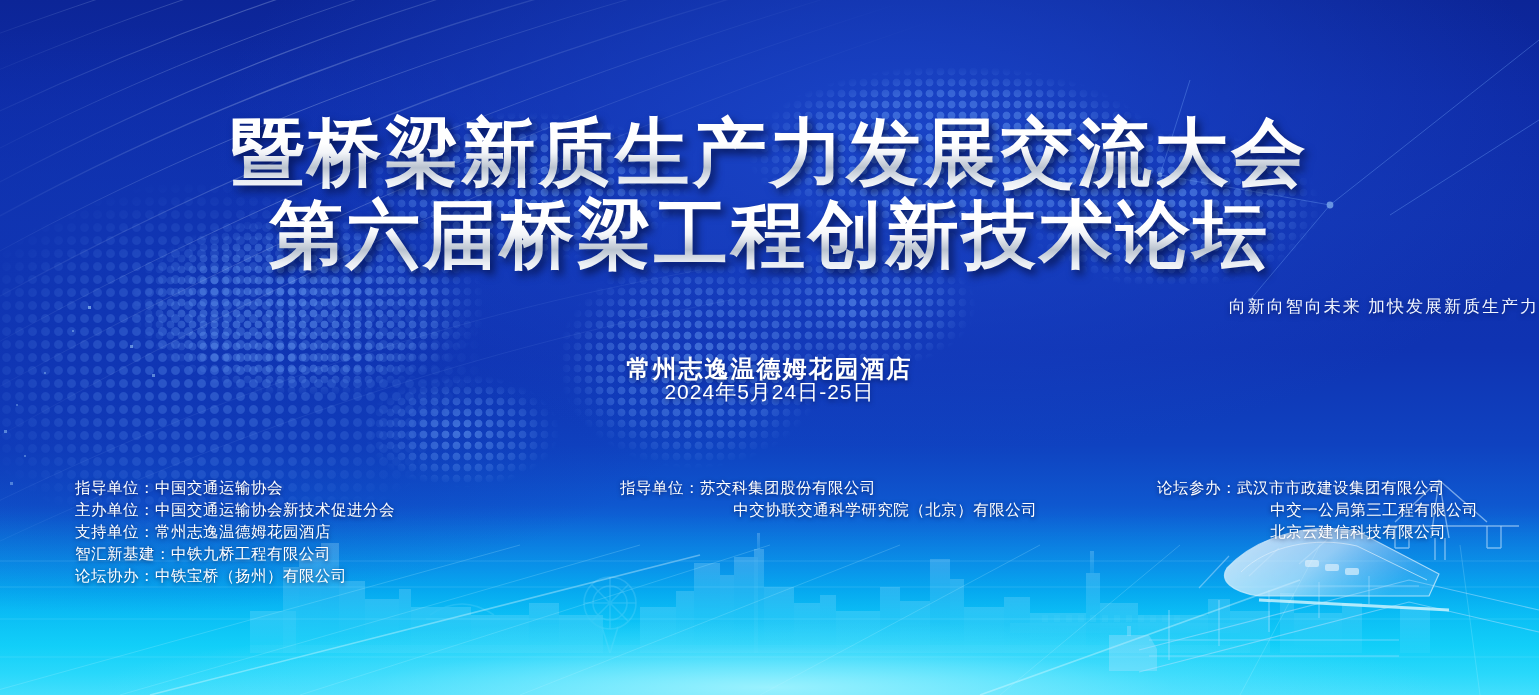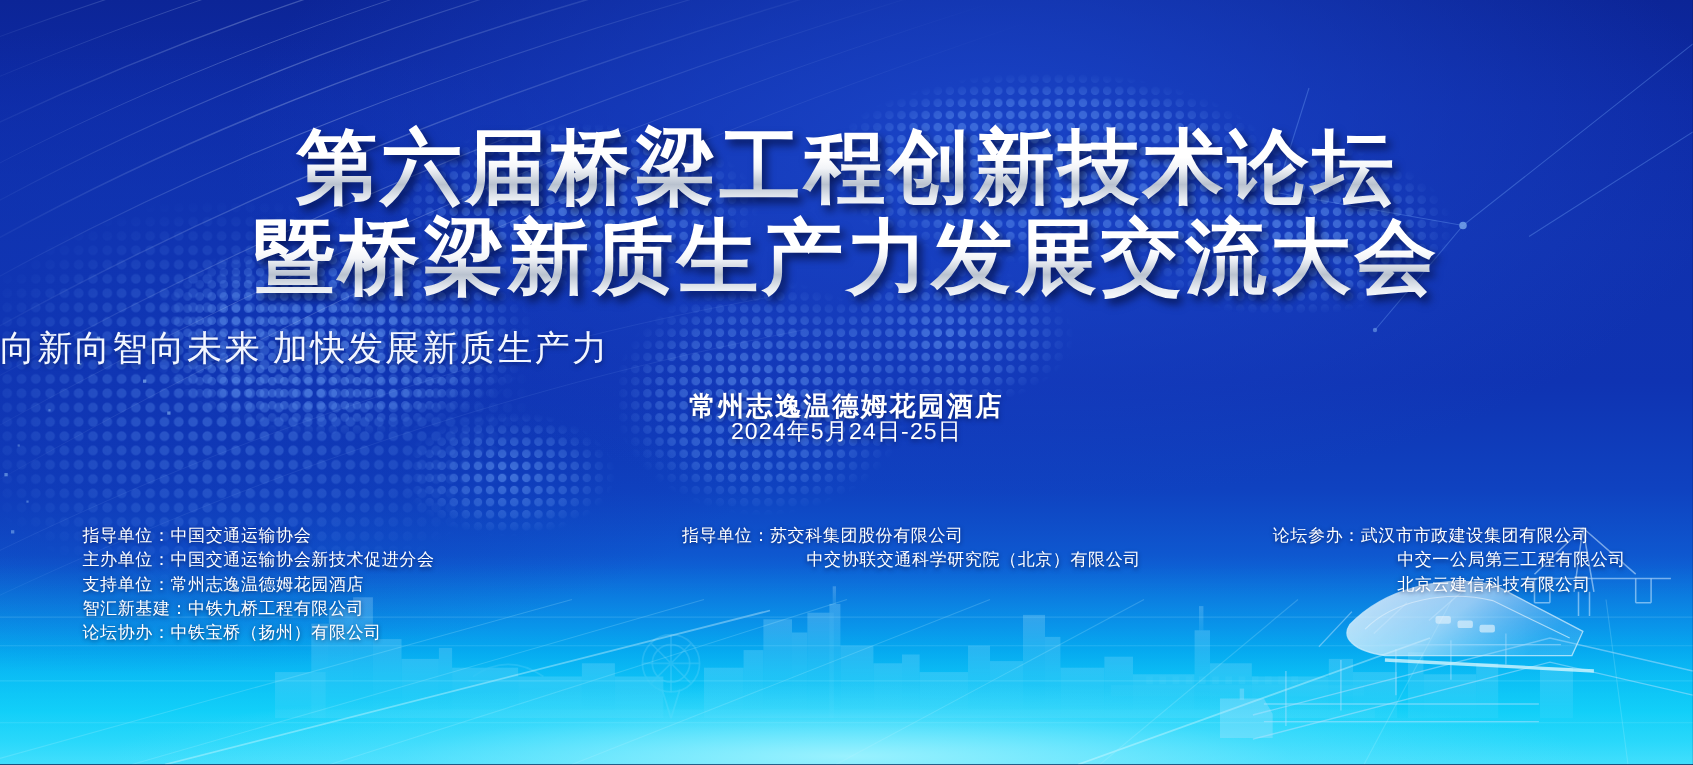--- a/index.html
+++ b/index.html
@@ -107,22 +107,22 @@
     background:linear-gradient(180deg,#ffffff 0%,#ffffff 38%,#f2f4f8 50%,#b9c2cf 68%,#e9edf3 84%,#ffffff 100%);
     -webkit-background-clip:text;
     background-clip:text;
     color:transparent;
     -webkit-text-fill-color:transparent;
     filter:drop-shadow(4px 5px 4px rgba(3,12,60,.75));
     white-space:nowrap;
   }
 
   .subtitle{
-    position:absolute;top:295px;left:0;right:0;text-align:left;
-    font-size:32px;letter-spacing:2px;color:#f2f6ff;
+    position:absolute;top:295px;left:0;right:0;text-align:right;
+    font-size:17px;letter-spacing:2px;color:#f2f6ff;
     text-shadow:0 2px 5px rgba(4,16,70,.6);
     white-space:nowrap;
   }
 
   .venue{
     position:absolute;top:353px;left:0;right:0;text-align:center;
     font-size:24px;font-weight:bold;letter-spacing:2px;color:#ffffff;
     text-shadow:0 2px 5px rgba(4,16,70,.6);
     white-space:nowrap;
   }
@@ -362,22 +362,22 @@
       <g fill="#bfe4ff" fill-opacity=".35">
         <path d="M0 175 h40 l8 14 v22 H0 Z"></path>
         <rect x="18" y="166" width="4" height="10"></rect>
       </g>
     </svg>
   </div>
 
   <div id="content">
 
     <div class="title-block">
+      <div class="title-line">暨桥梁新质生产力发展交流大会</div>
       <div class="title-line">第六届桥梁工程创新技术论坛</div>
-      <div class="title-line">暨桥梁新质生产力发展交流大会</div>
     </div>
 
     <div class="subtitle">向新向智向未来  加快发展新质生产力</div>
 
     <div class="venue">常州志逸温德姆花园酒店</div>
 
     <div class="dates">2024年5月24日-25日</div>
 
     <div class="org-col org-left">
       <span class="org-row">

